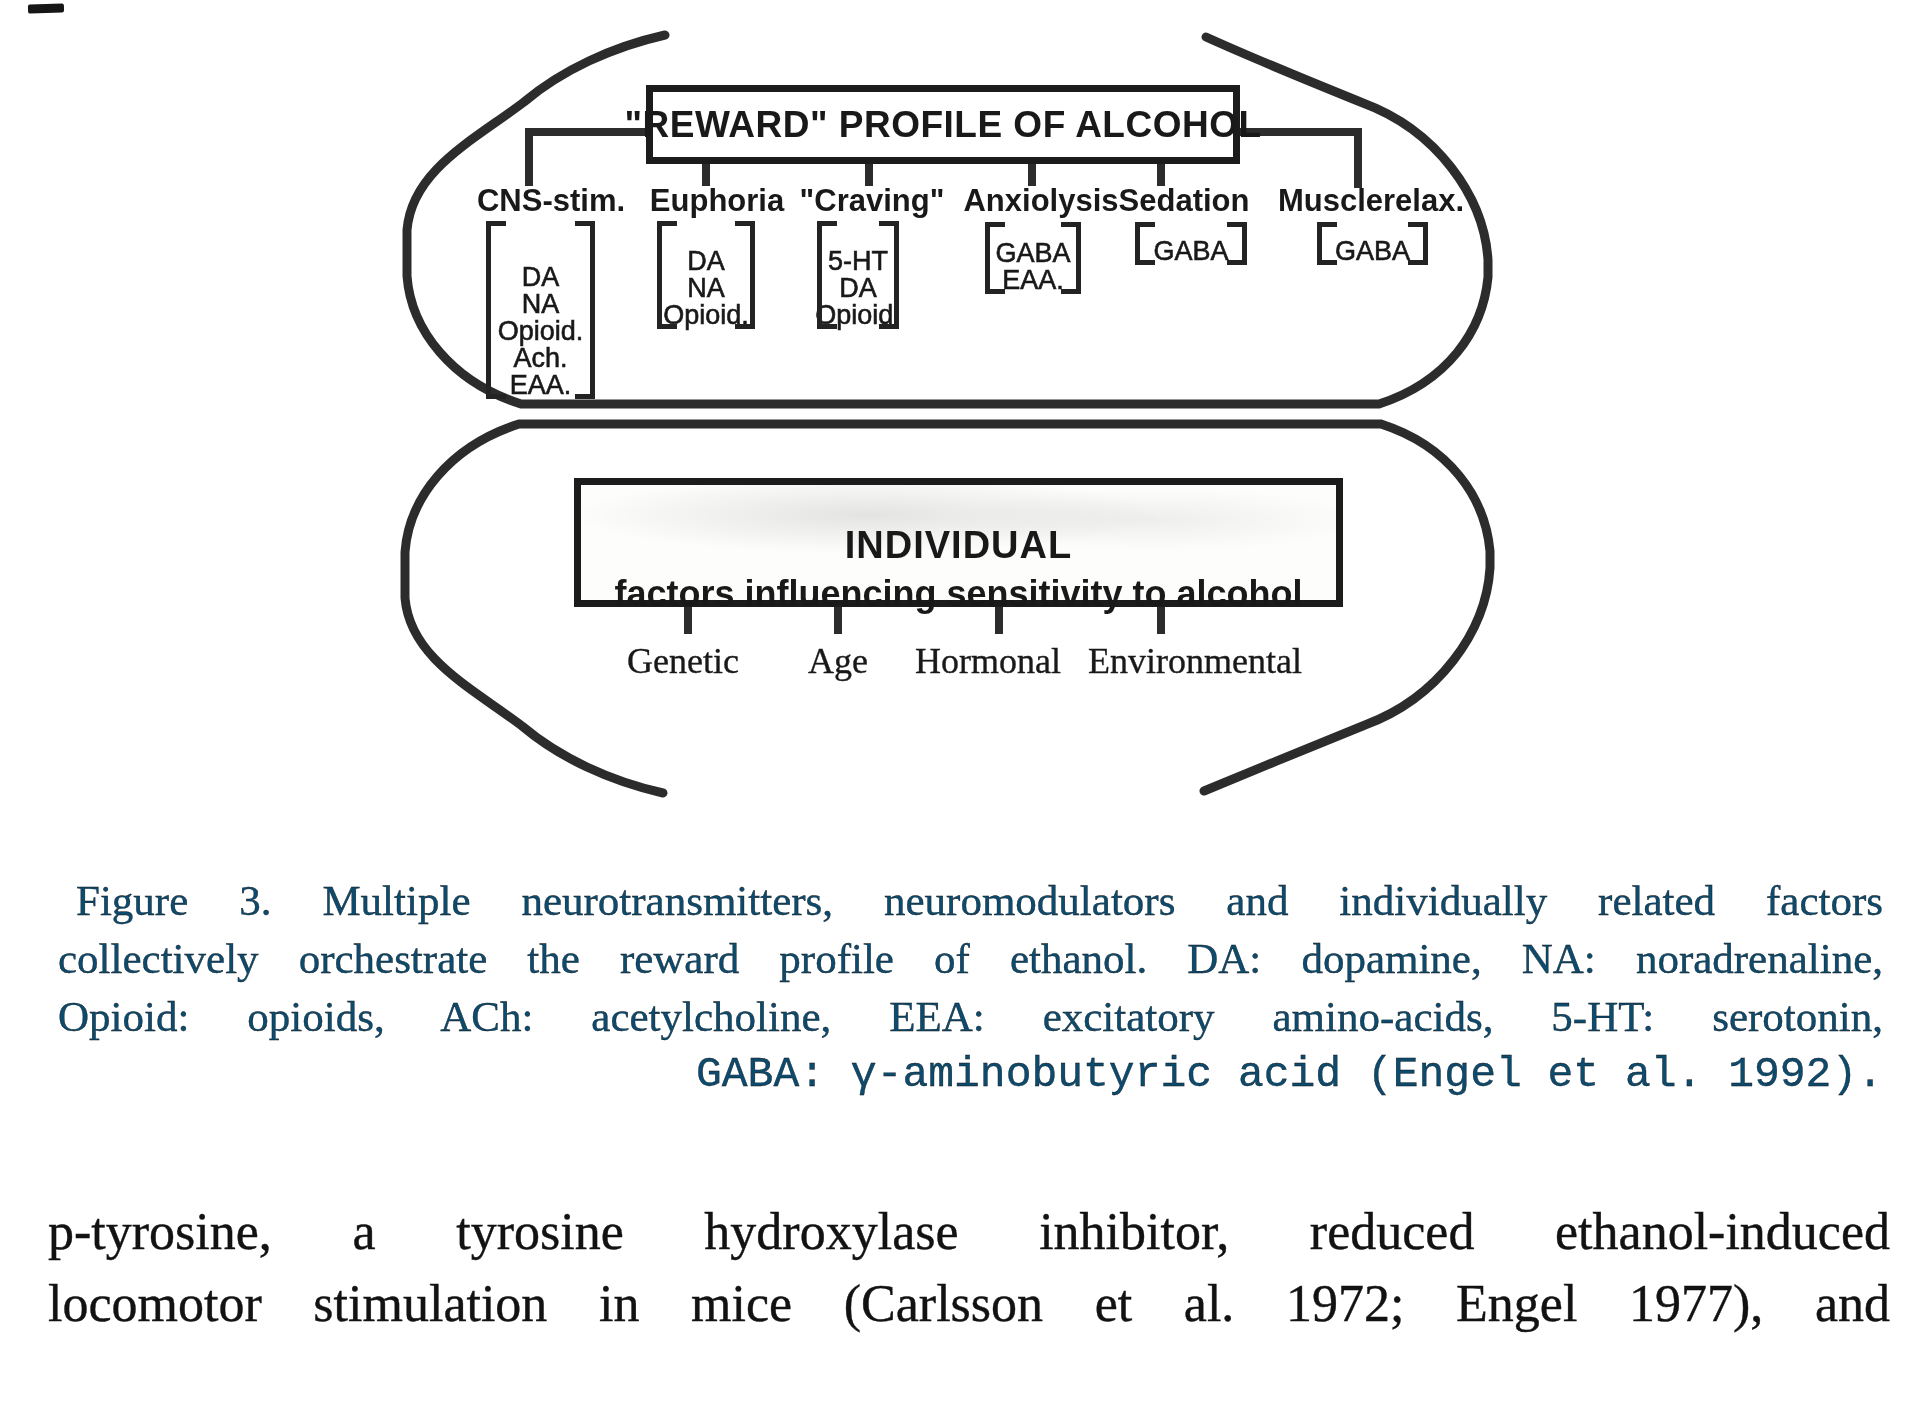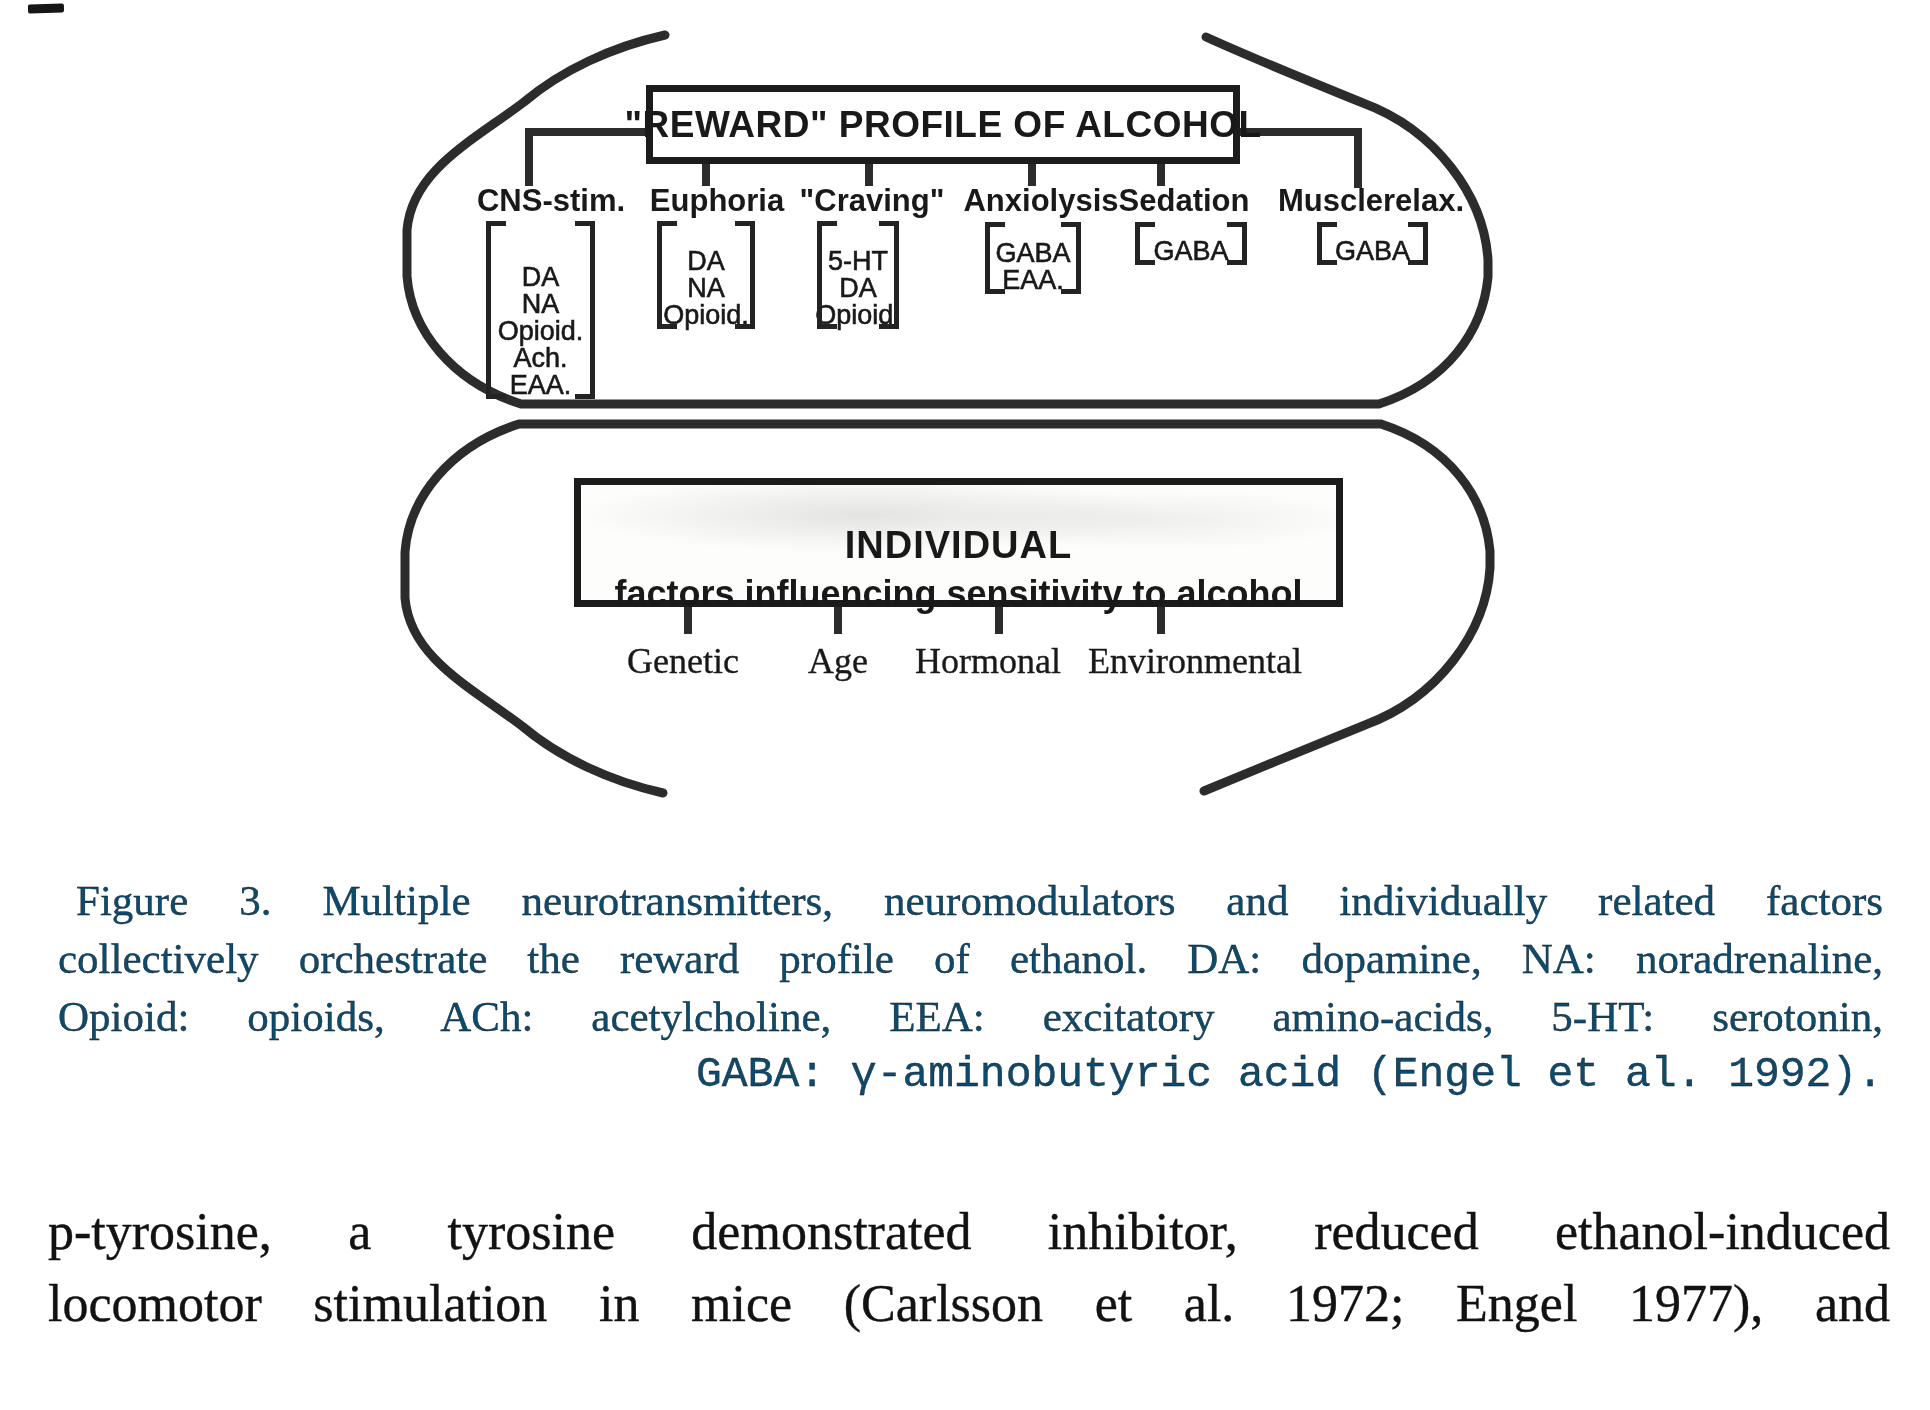--- a/index.html
+++ b/index.html
@@ -170,17 +170,17 @@
   <div class="factor-label" style="left:1195px">Environmental</div>
 
   <div class="caption-block">
     <div class="jline indent1">Figure 3. Multiple neurotransmitters, neuromodulators and individually related factors</div>
     <div class="jline">collectively orchestrate the reward profile of ethanol. DA: dopamine, NA: noradrenaline,</div>
     <div class="jline">Opioid: opioids, ACh: acetylcholine, EEA: excitatory amino-acids, 5-HT: serotonin,</div>
     <div class="lline">GABA: γ-aminobutyric acid (Engel et al. 1992).</div>
   </div>
 
   <div class="body-block">
-    <div class="jline">p-tyrosine, a tyrosine demonstrated inhibitor, reduced ethanol-induced</div>
+    <div class="jline">p-tyrosine, a tyrosine hydroxylase inhibitor, reduced ethanol-induced</div>
     <div class="jline">locomotor stimulation in mice (Carlsson et al. 1972; Engel 1977), and</div>
   </div>
 
 </div>
 
 </body></html>

